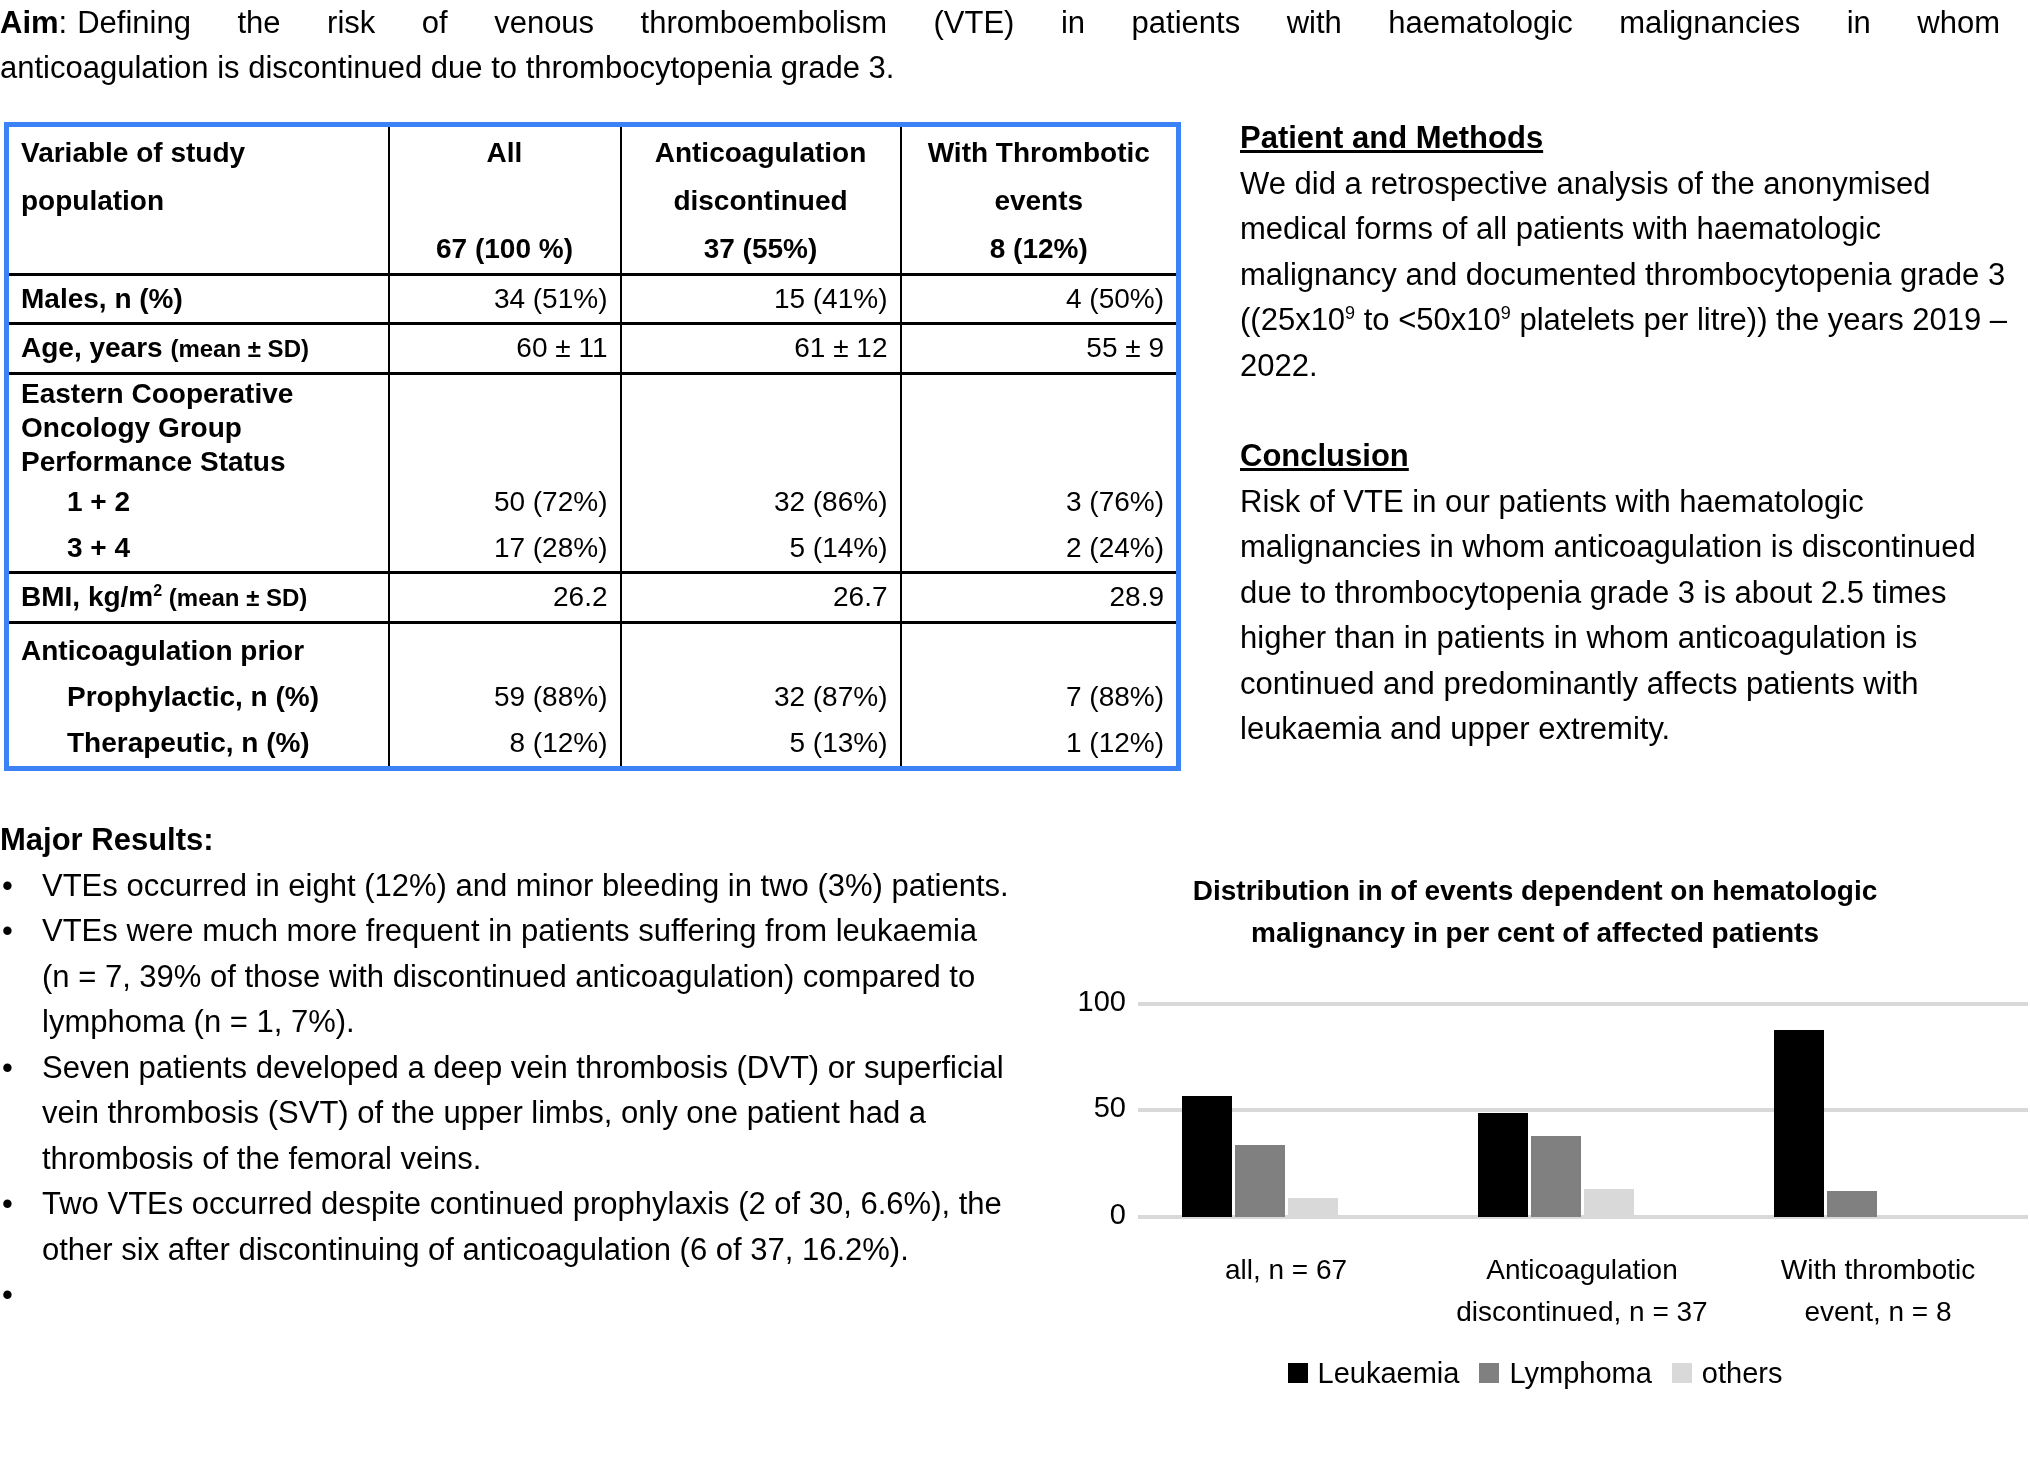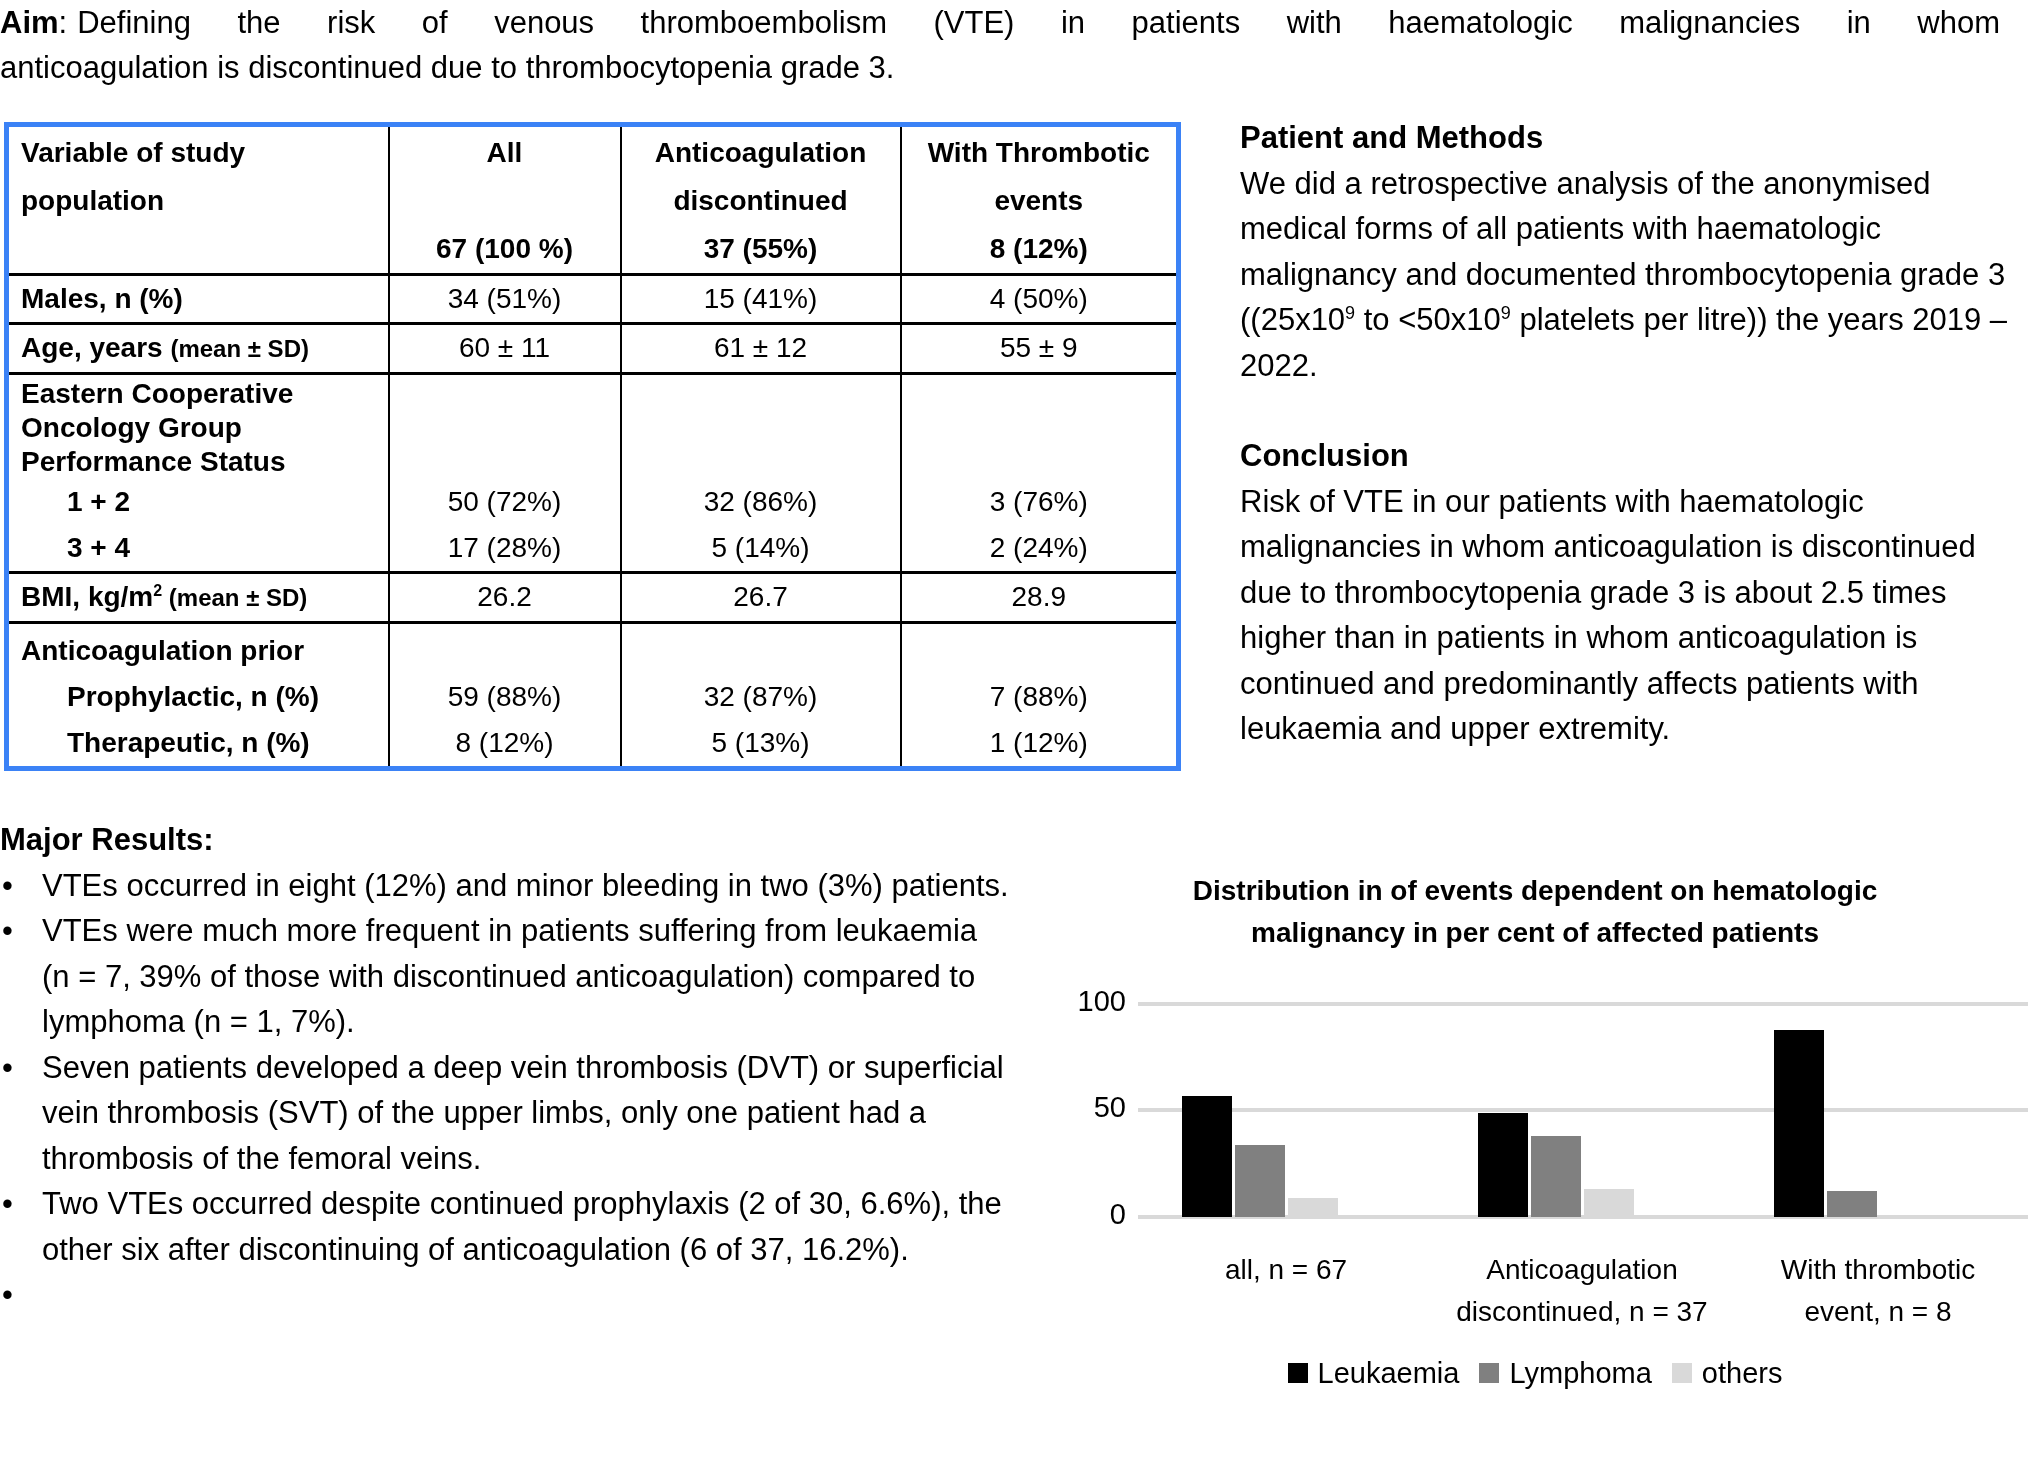--- a/index.html
+++ b/index.html
@@ -23,30 +23,30 @@
     border-collapse: collapse; border: 5px solid #3b82f6;
     font-size: 28px; table-layout: fixed;
   }
   #study-table td, #study-table th {
     border-left: 2px solid #000; border-right: 2px solid #000;
     padding: 0 12px; vertical-align: top;
   }
   #study-table th { font-weight: bold; text-align: center; line-height: 48px; padding-top: 2px; }
   #study-table th.first { text-align: left; }
   #study-table .sep td { border-top: 3px solid #000; }
-  #study-table td { text-align: center; line-height: 46px; }
+  #study-table td { text-align: right; line-height: 46px; }
   #study-table td.label { text-align: left; font-weight: bold; }
   #study-table td.label.indent { padding-left: 58px; }
   #study-table td.label.tight { line-height: 34px; padding-top: 2px; }
   #study-table .small { font-size: 24px; }
   #study-table sup { font-size: 16px; line-height: 0; }
 
   
   #right-col { left: 1240px; top: 115px; width: 780px; font-size: 31px; line-height: 45.5px; }
-  #right-col h3 { margin: 0; font-size: 31px; font-weight: bold; line-height: 45.5px; }
+  #right-col h3 { margin: 0; font-size: 31px; font-weight: bold; line-height: 45.5px; text-decoration: underline; }
   #right-col p { margin: 0; }
   #right-col .gap { height: 45px; }
   #right-col sup { font-size: 18px; line-height: 0; }
 
   
   #results { left: 0; top: 817px; width: 1010px; font-size: 31px; line-height: 45.5px; }
   #results h3 { margin: 0; font-size: 31px; font-weight: bold; line-height: 45.5px; }
   #results ul { margin: 0; padding: 0; list-style: none; }
   #results li { position: relative; padding-left: 42px; }
   #results li .bullet { position: absolute; left: 2px; top: 0; }

